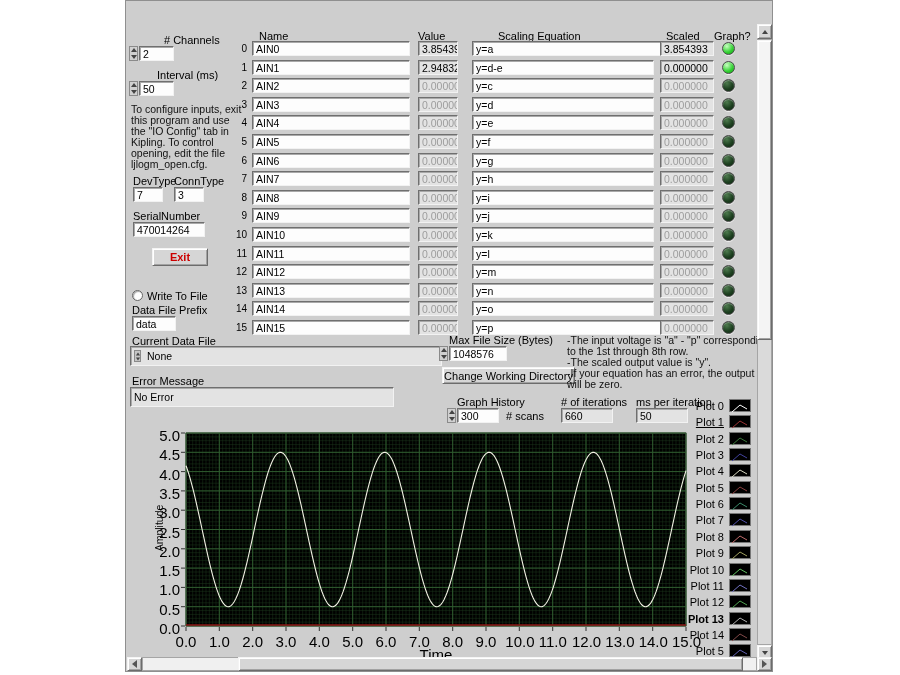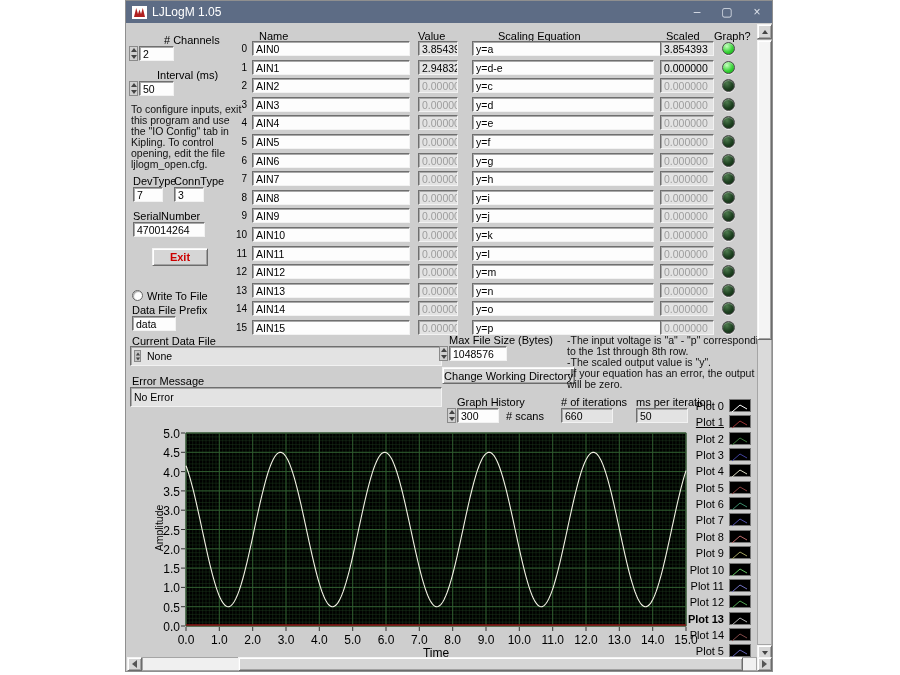--- a/index.html
+++ b/index.html
@@ -37,43 +37,30 @@
                border-left:5px solid #555; }
   .led { position:absolute; width:13px; height:13px; border-radius:50%; border:1px solid #4a4a4a;
          box-shadow:inset 0 1px 1px rgba(255,255,255,.35), 0 1px 0 #efefef; }
   .led.on  { background:radial-gradient(circle at 35% 30%, #c8ffc0, #38d338 55%, #0f9a0f); }
   .led.off { background:radial-gradient(circle at 35% 30%, #4d7a4d, #1d4020 55%, #0e2410); }
   .radio { position:absolute; width:11px; height:11px; border-radius:50%; background:#fff;
            border:1px solid #666; box-shadow:inset 1px 1px 1px #aaa; }
   .note { position:absolute; font-size:10.5px; line-height:10.9px; color:#111; }
   .legend-label { position:absolute; font-size:11px; text-align:right; }
   .legend-swatch { position:absolute; width:22px; height:13px; background:#000; border:1px solid #777; }
-  .tick-label { position:absolute; font-size:12px; color:#000; }
+  .tick-label { position:absolute; font-size:15px; color:#000; }
   .scroll-arrow { display:flex; align-items:center; justify-content:center; }
   .rot-label { position:absolute; font-size:10.5px; text-align:center; transform:rotate(-90deg); }
 </style>
 </head>
 <body>
 
 <div class="page">
   <div class="window">
 
-    <div class="titlebar">
-      <span class="app-icon">
-        <svg width="11" height="9" viewBox="0 0 11 9">
-            <path d="M0 9 L2.2 0 L4 6 L5.5 1.5 L7 6 L8.8 0 L11 9 Z" fill="#b02020"></path>
-          </svg>
-      </span>
-      <span>LJLogM 1.05</span>
-      <span class="win-btns">
-        <span class="win-btn">–</span>
-        <span class="win-btn">▢</span>
-        <span class="win-btn">×</span>
-      </span>
-    </div>
 
     <div class="content">
 
       <div class="lbl" style="left:38px;top:11px;"># Channels</div>
       <div class="spinner" style="left:3px;top:23px;">
           <span class="tri-up"></span>
           <span class="tri-down"></span>
         </div>
       <div class="sunken" style="left:13px;top:23px;width:35px;height:15px;">2</div>
 
@@ -103,21 +90,21 @@
       <div class="sunken" style="left:6px;top:293px;width:44px;height:15px;">data</div>
 
       <div class="lbl" style="left:6px;top:312px;">Current Data File</div>
       <div class="sunken indicator" style="left:4px;top:323px;width:312px;height:20px;padding-left:16px;padding-top:3px;">None</div>
       <div class="spinner" style="left:8px;top:327px;width:7px;height:12px;background:#c6c6c6;">
           <span class="tri-up" style="transform:scale(.7)"></span>
           <span class="tri-down" style="transform:scale(.7)"></span>
         </div>
 
       <div class="lbl" style="left:6px;top:352px;">Error Message</div>
-      <div class="sunken indicator" style="left:4px;top:364px;width:312px;height:20px;padding-top:3px;">No Error</div>
+      <div class="sunken indicator" style="left:4px;top:364px;width:264px;height:20px;padding-top:3px;">No Error</div>
 
       <div class="lbl" style="left:133px;top:7px;">Name</div>
       <div class="lbl" style="left:292px;top:7px;">Value</div>
       <div class="lbl" style="left:372px;top:7px;">Scaling Equation</div>
       <div class="lbl" style="left:540px;top:7px;">Scaled</div>
       <div class="lbl" style="left:588px;top:7px;">Graph?</div>
 
       <div id="table-rows">
           <div class="tick-label" style="left: 105px; top: 20px; width: 16px; text-align: right; font-size: 10px;">0</div>
           <div class="sunken" style="left: 126px; top: 18px; width: 158px; height: 15px;">AIN0</div>

